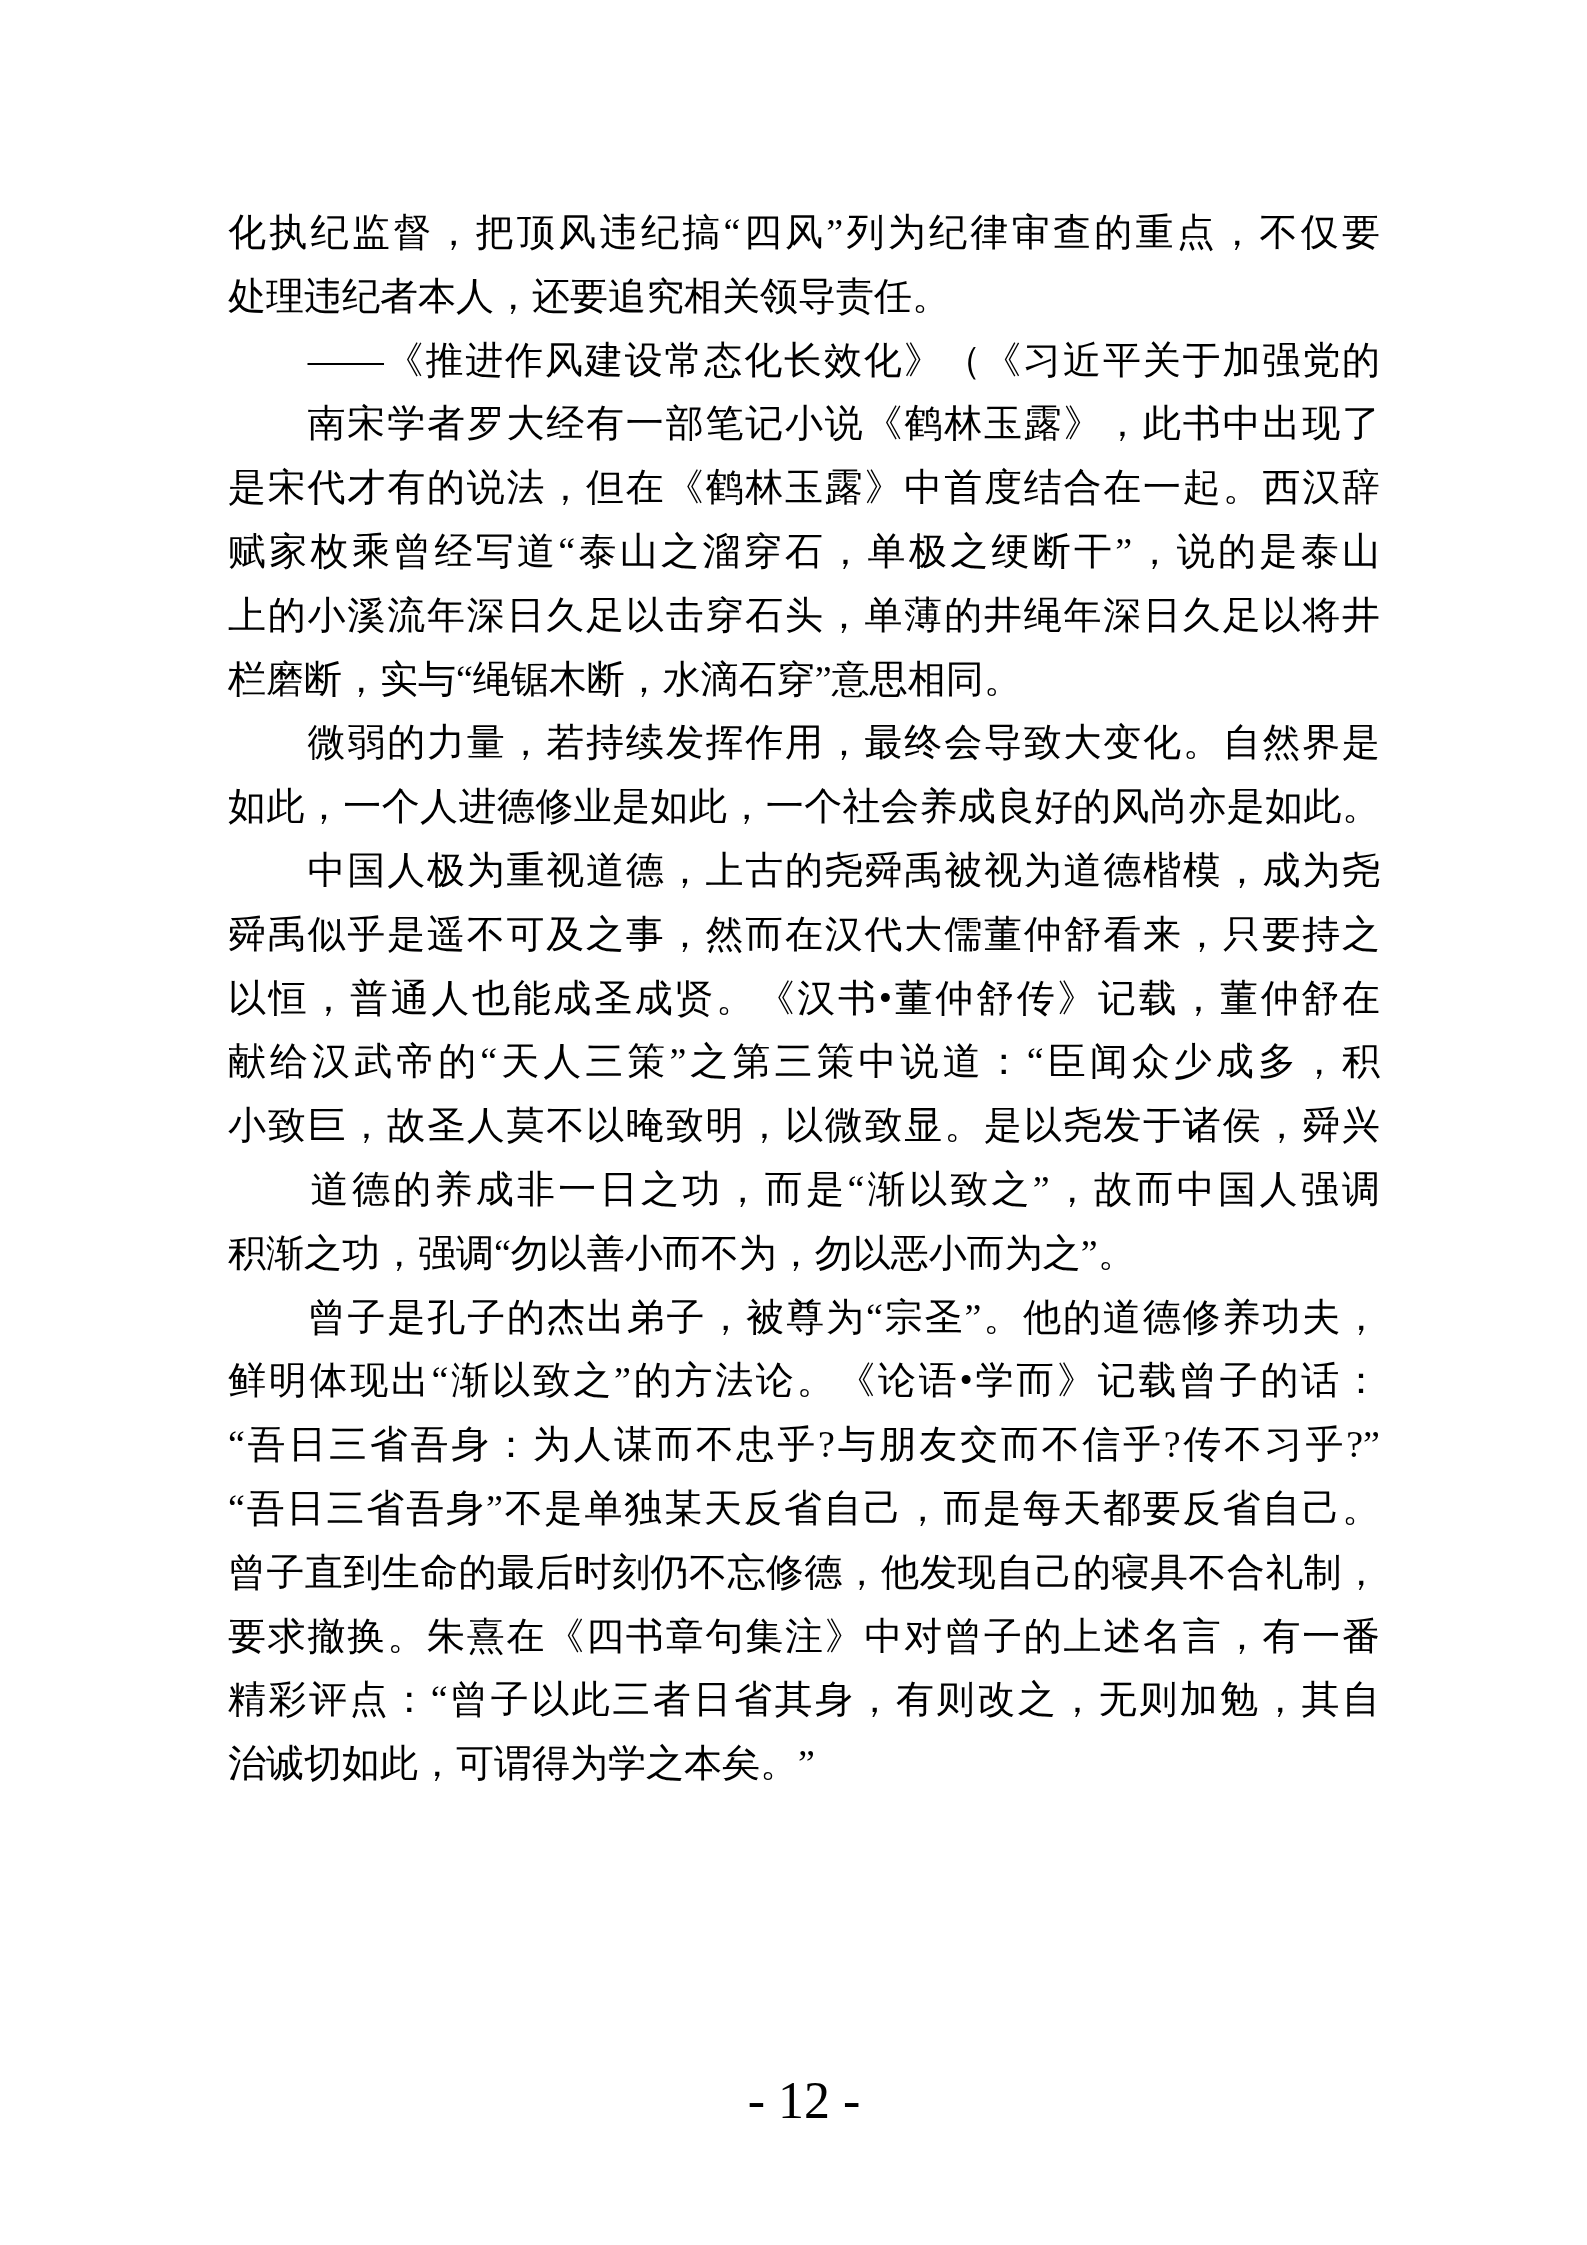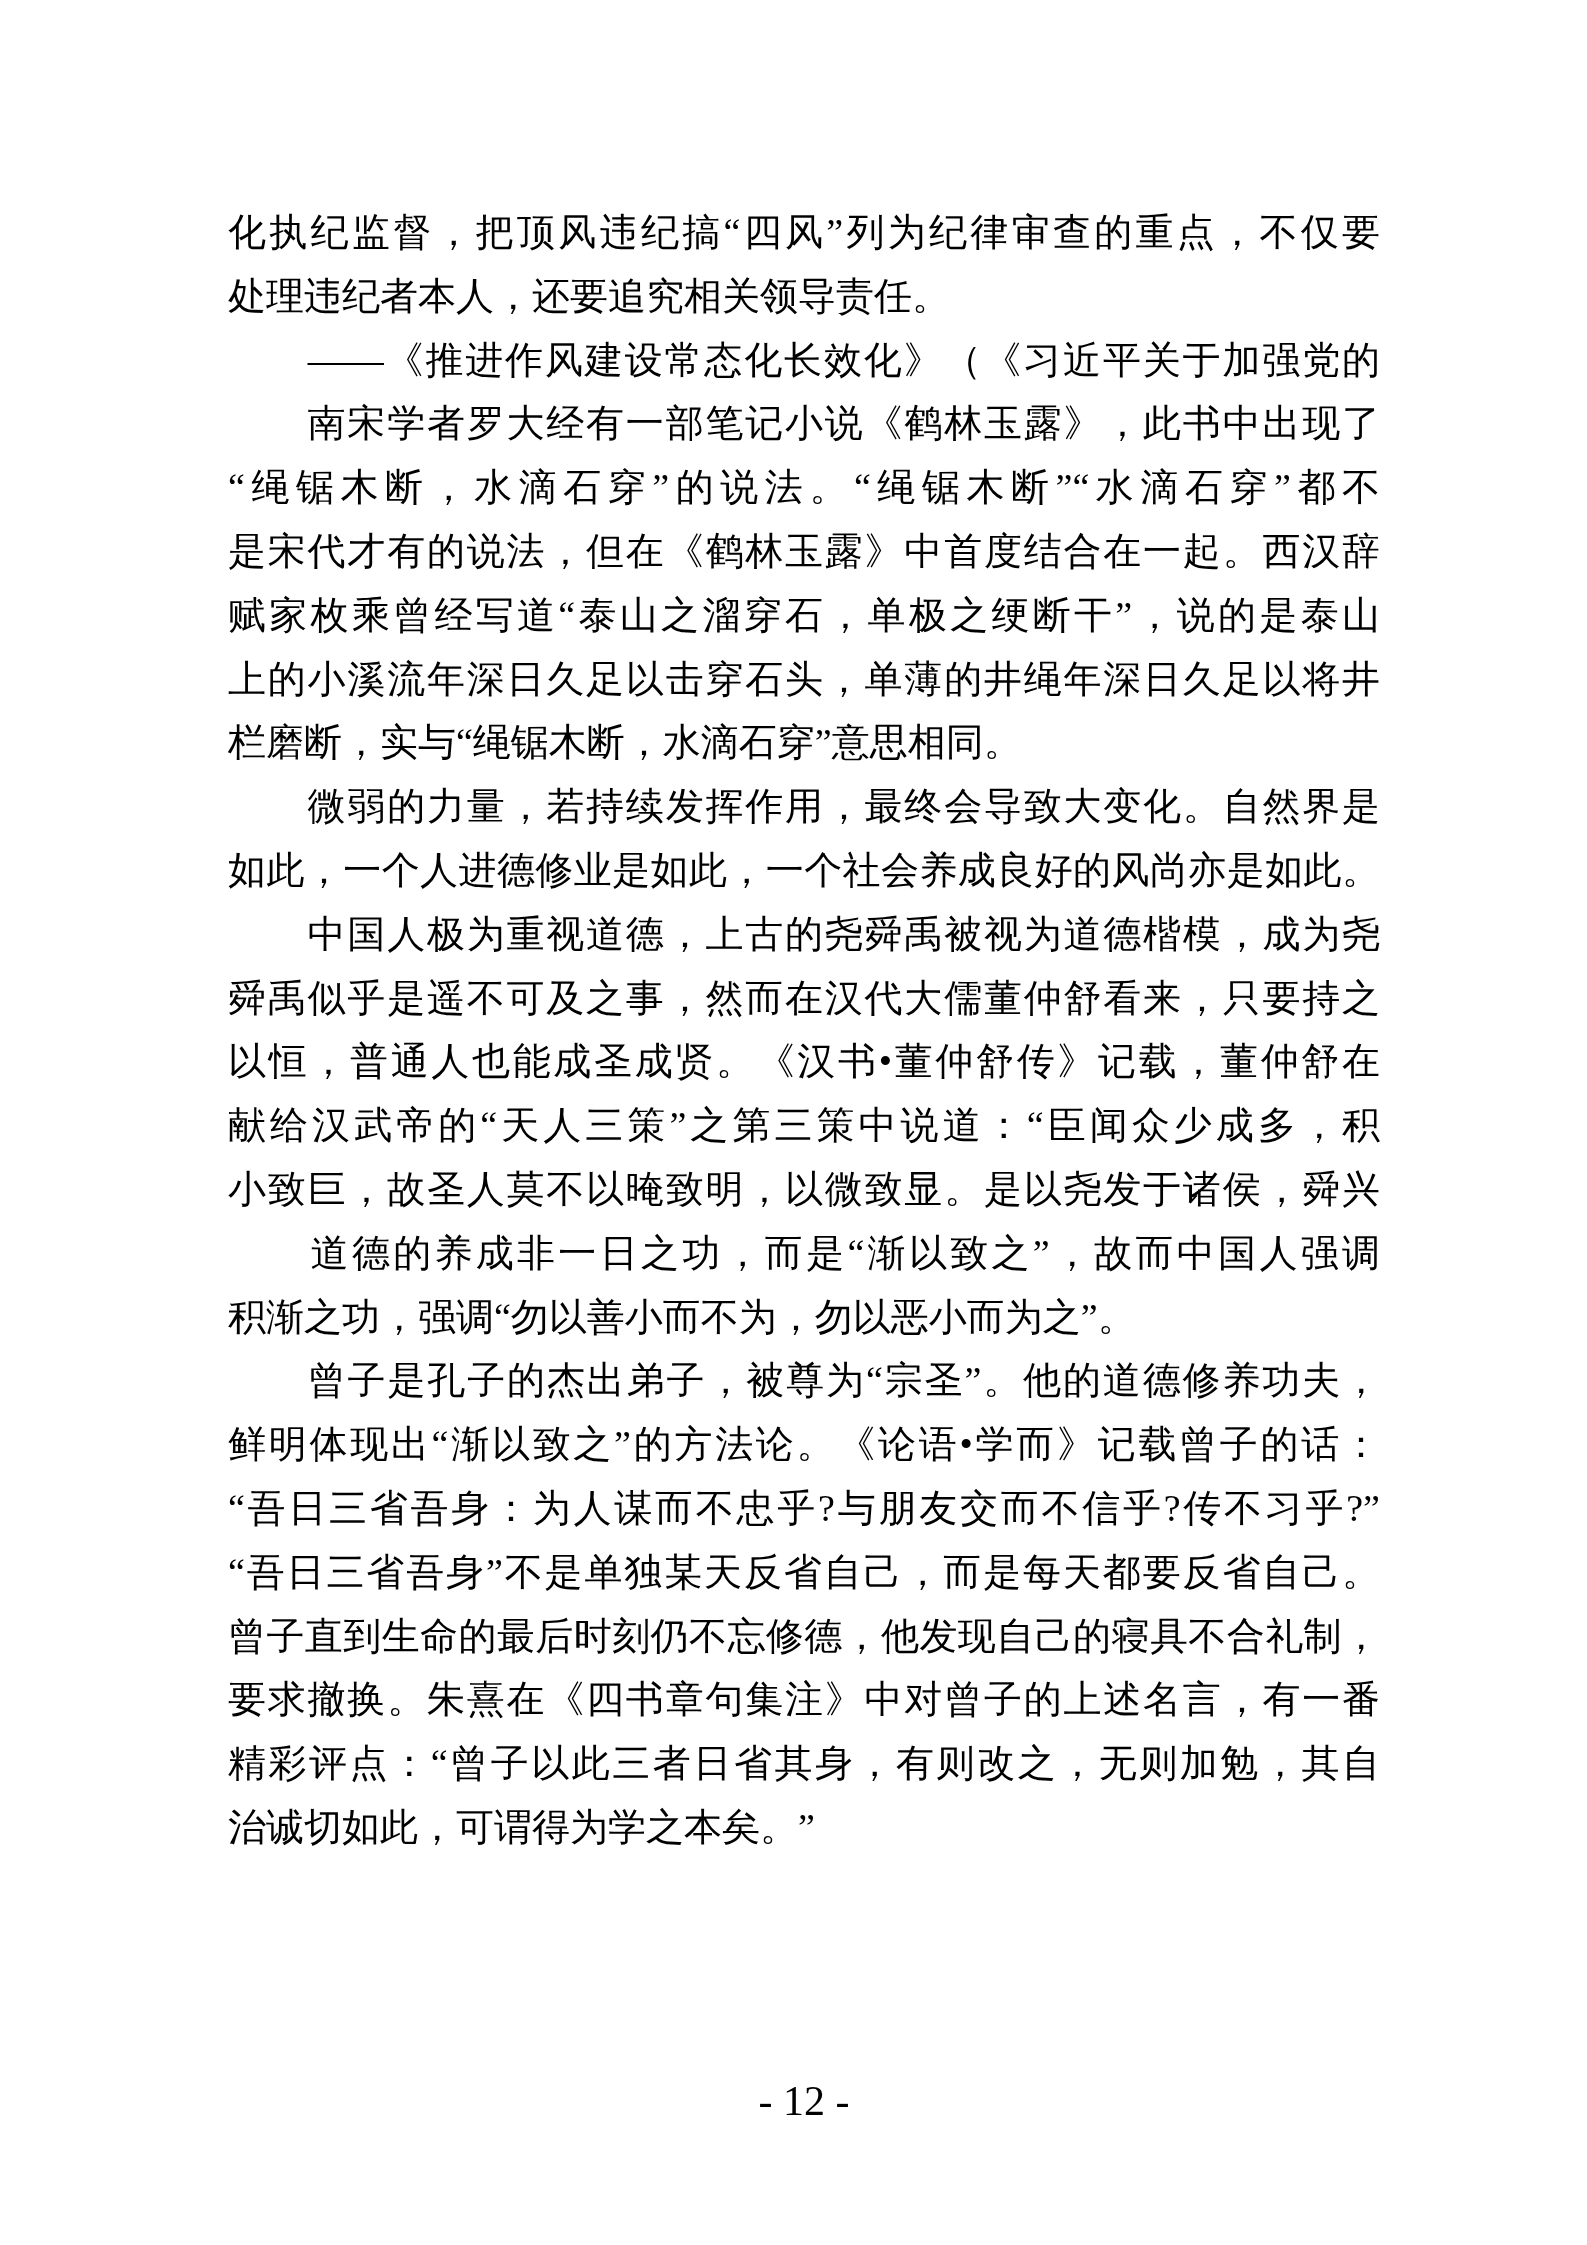--- a/index.html
+++ b/index.html
@@ -34,35 +34,34 @@
   .line.end {
     text-align: right;
     text-align-last: left;
   }
   .page-num {
     position: absolute;
     top: 2078px;
     left: 228px;
     width: 1152px;
     text-align: center;
-    font-size: 42px;
+    font-size: 52px;
     line-height: 46px;
     color: #000000;
   }
 </style>
 </head>
 <body>
 
 <div class="page">
   <div class="text-block">
     <div class="line">化执纪监督，把顶风违纪搞“四风”列为纪律审查的重点，不仅要</div>
     <div class="line end">处理违纪者本人，还要追究相关领导责任。</div>
     <div class="line">　　——《推进作风建设常态化长效化》（《习近平关于加强党的</div>
     <div class="line">　　南宋学者罗大经有一部笔记小说《鹤林玉露》，此书中出现了</div>
-    <div class="line">“绳锯木断，水滴石穿”的说法。“绳锯木断”“水滴石穿”都不</div>
     <div class="line">是宋代才有的说法，但在《鹤林玉露》中首度结合在一起。西汉辞</div>
     <div class="line">赋家枚乘曾经写道“泰山之溜穿石，单极之绠断干”，说的是泰山</div>
     <div class="line">上的小溪流年深日久足以击穿石头，单薄的井绳年深日久足以将井</div>
     <div class="line end">栏磨断，实与“绳锯木断，水滴石穿”意思相同。</div>
     <div class="line">　　微弱的力量，若持续发挥作用，最终会导致大变化。自然界是</div>
     <div class="line">如此，一个人进德修业是如此，一个社会养成良好的风尚亦是如此。</div>
     <div class="line">　　中国人极为重视道德，上古的尧舜禹被视为道德楷模，成为尧</div>
     <div class="line">舜禹似乎是遥不可及之事，然而在汉代大儒董仲舒看来，只要持之</div>
     <div class="line">以恒，普通人也能成圣成贤。《汉书•董仲舒传》记载，董仲舒在</div>
     <div class="line">献给汉武帝的“天人三策”之第三策中说道：“臣闻众少成多，积</div>

